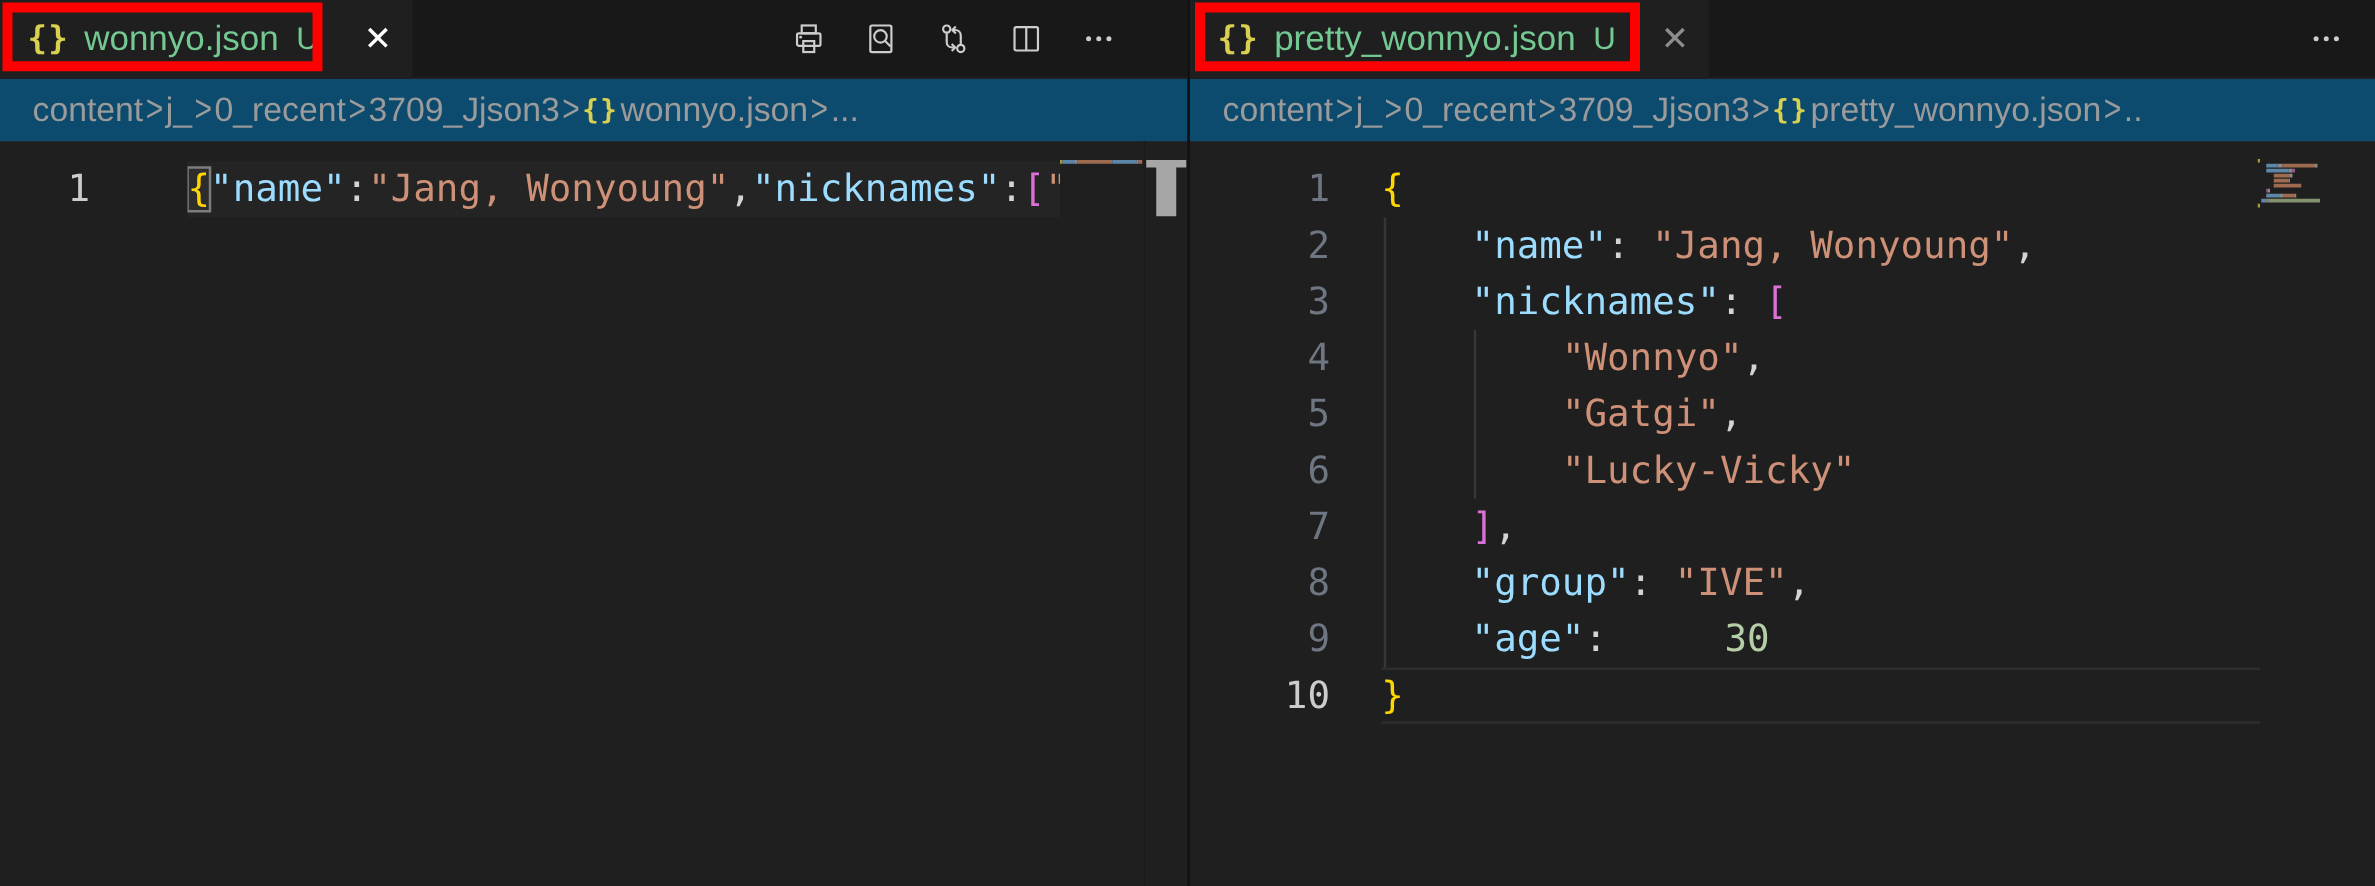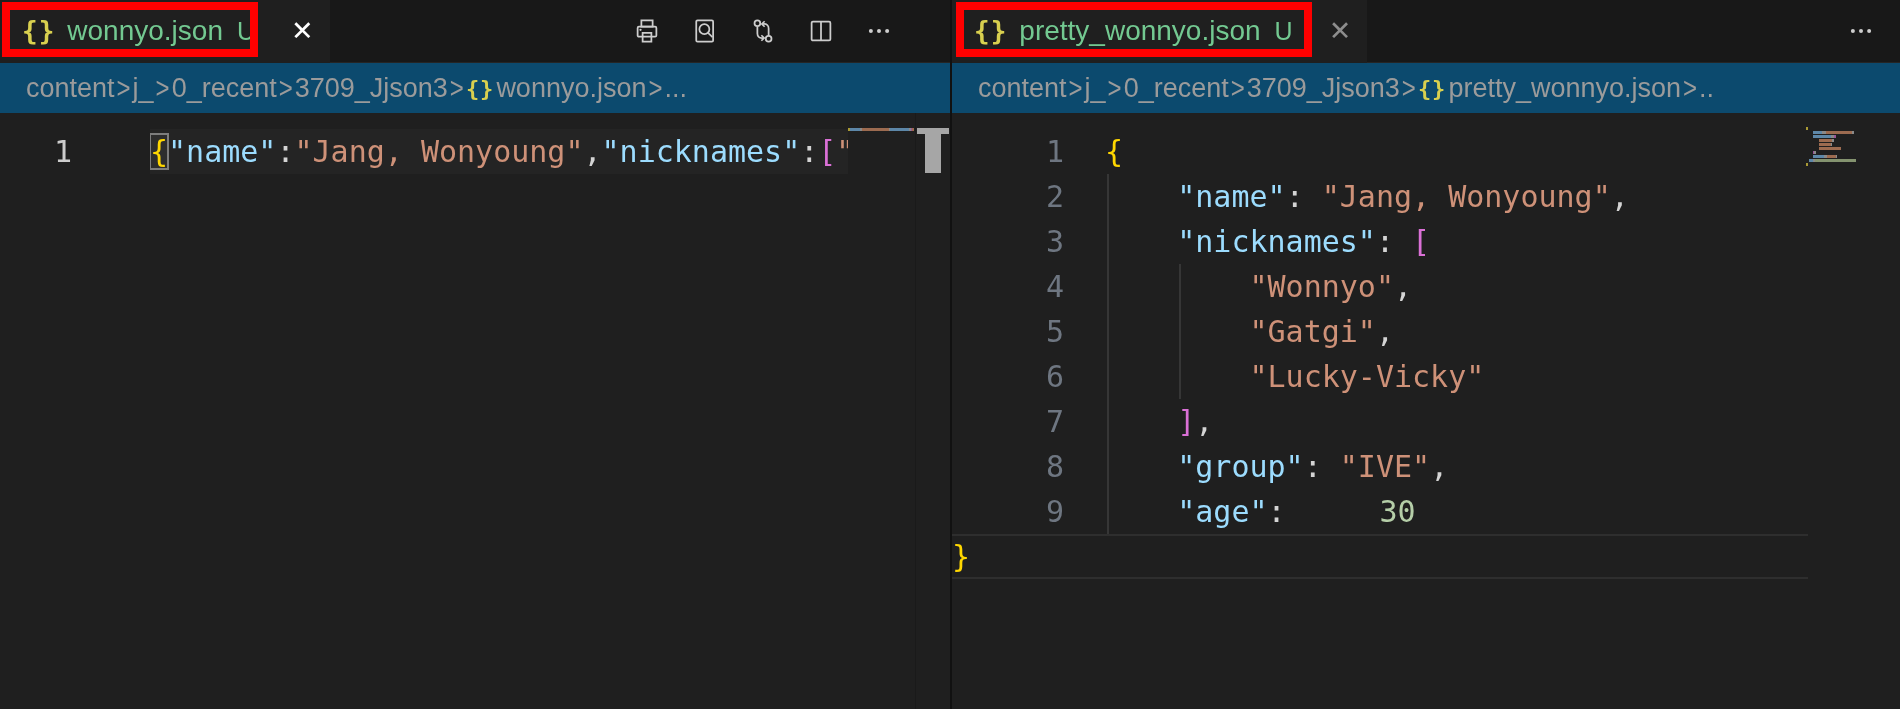--- a/index.html
+++ b/index.html
@@ -237,20 +237,21 @@
           </div>
           <div class="code-line">
             <span class="num">8</span>
             <span class="tokens"><span class="tok pun">    </span><span class="tok key">"group"</span><span class="tok pun">: </span><span class="tok str">"IVE"</span><span class="tok pun">,</span></span>
           </div>
           <div class="code-line">
             <span class="num">9</span>
             <span class="tokens"><span class="tok pun">    </span><span class="tok key">"age"</span><span class="tok pun">: </span><span class="tok num">30</span></span>
           </div>
           <div class="code-line current">
+            <span class="num active">10</span>
             <span class="tokens"><span class="tok b1">}</span></span>
           </div>
         </div>
       <div class="minimap">
           <div>
             <div class="mini-row">
               <span class="mini-seg b1" style="width: 1.65px;"></span>
             </div>
             <div class="mini-row">
               <span class="mini-seg sp" style="width: 6.6px;"></span>

